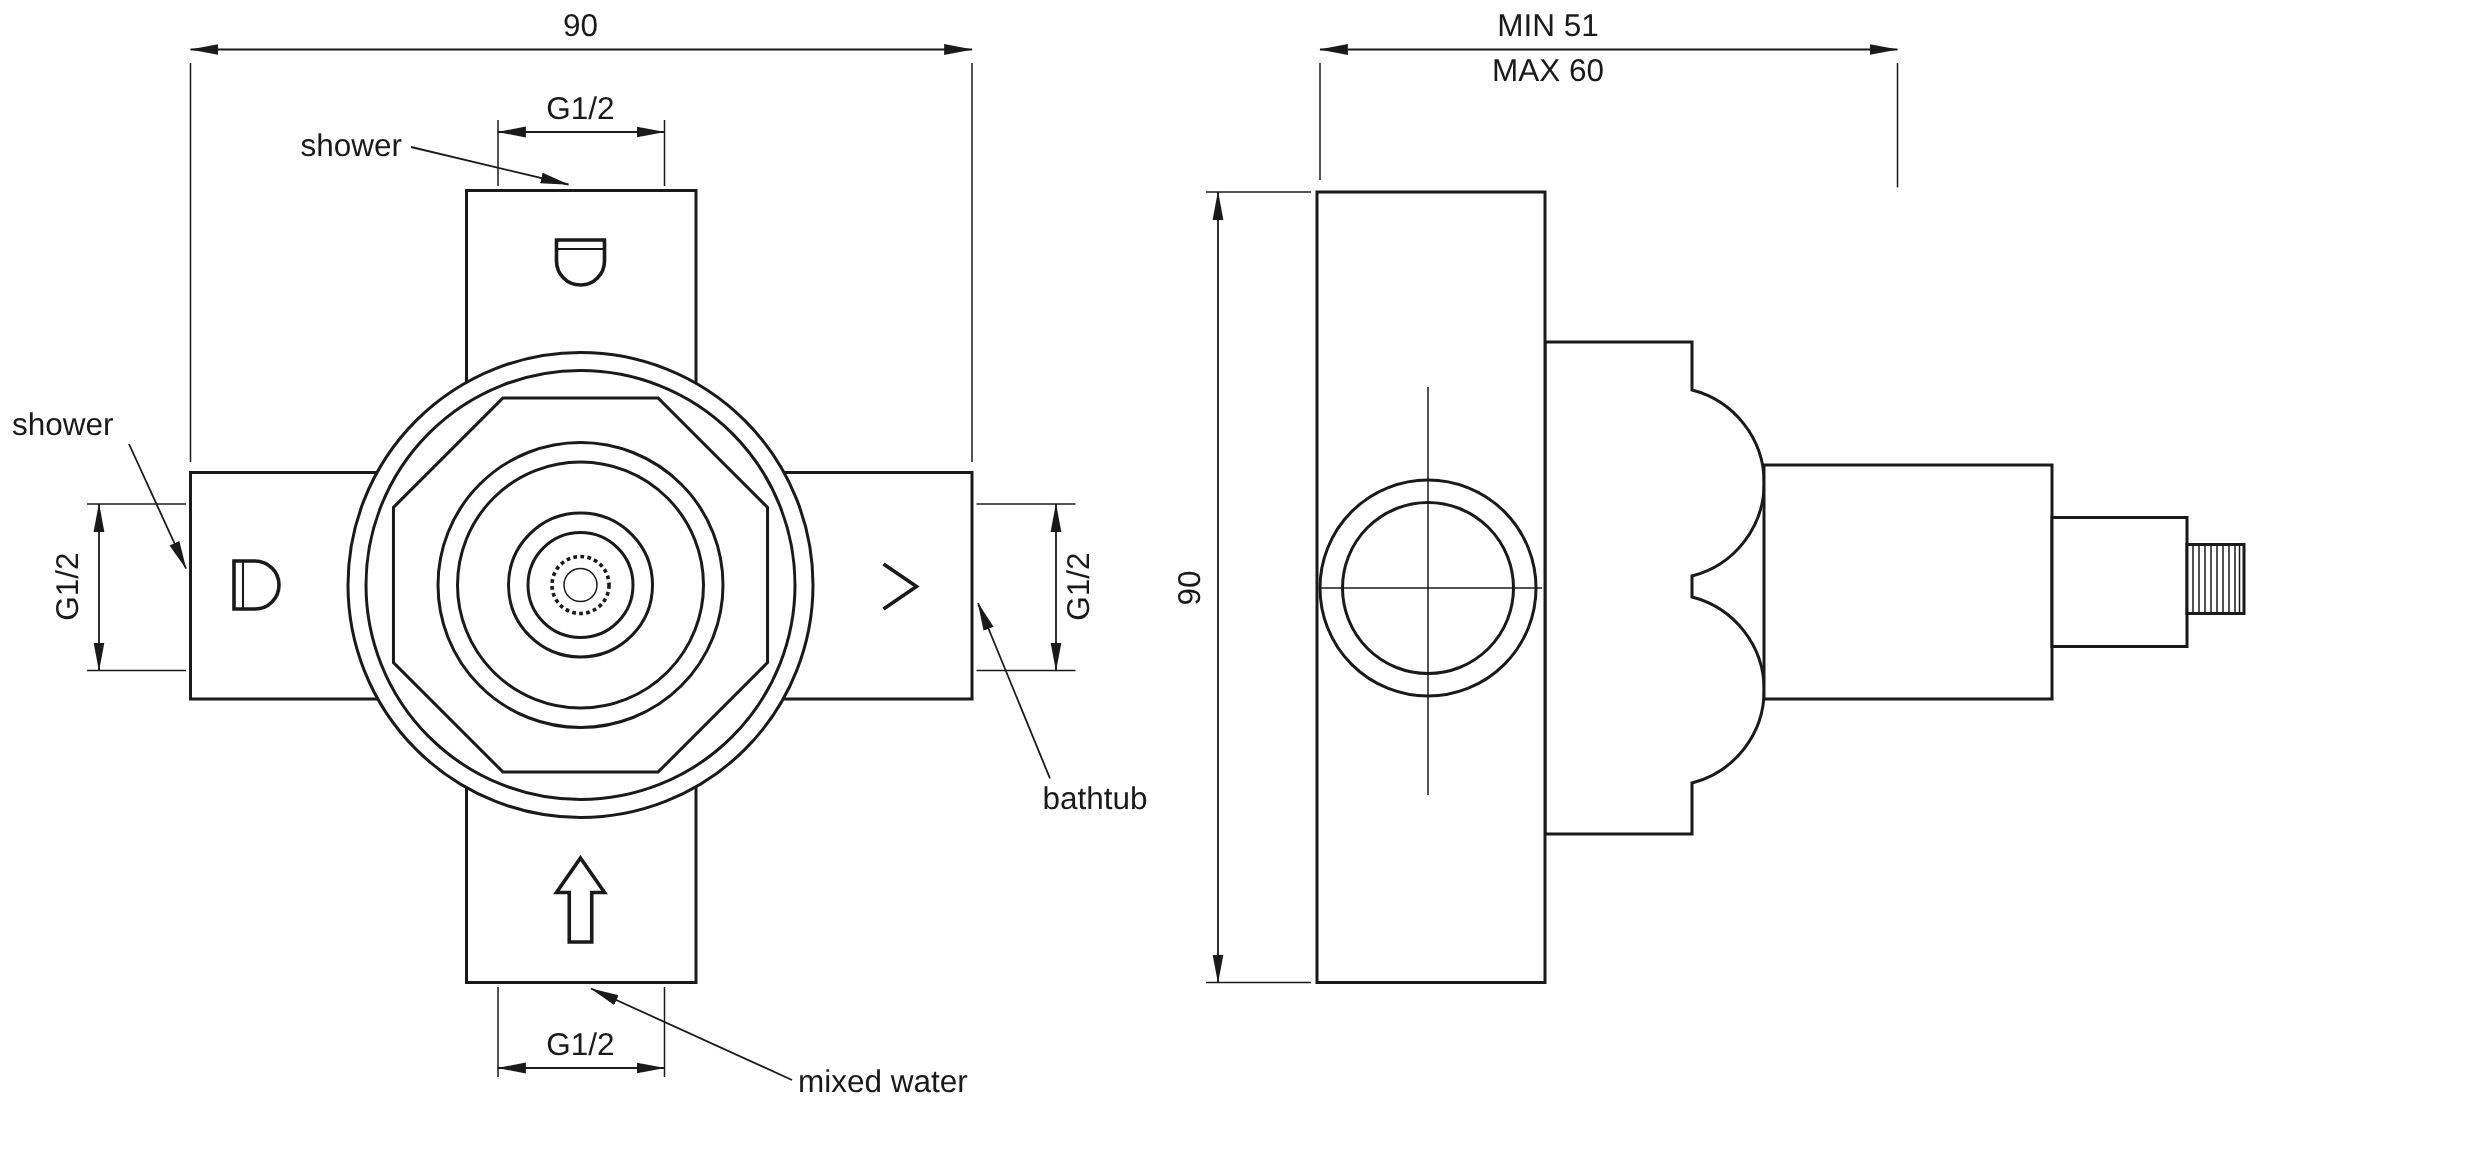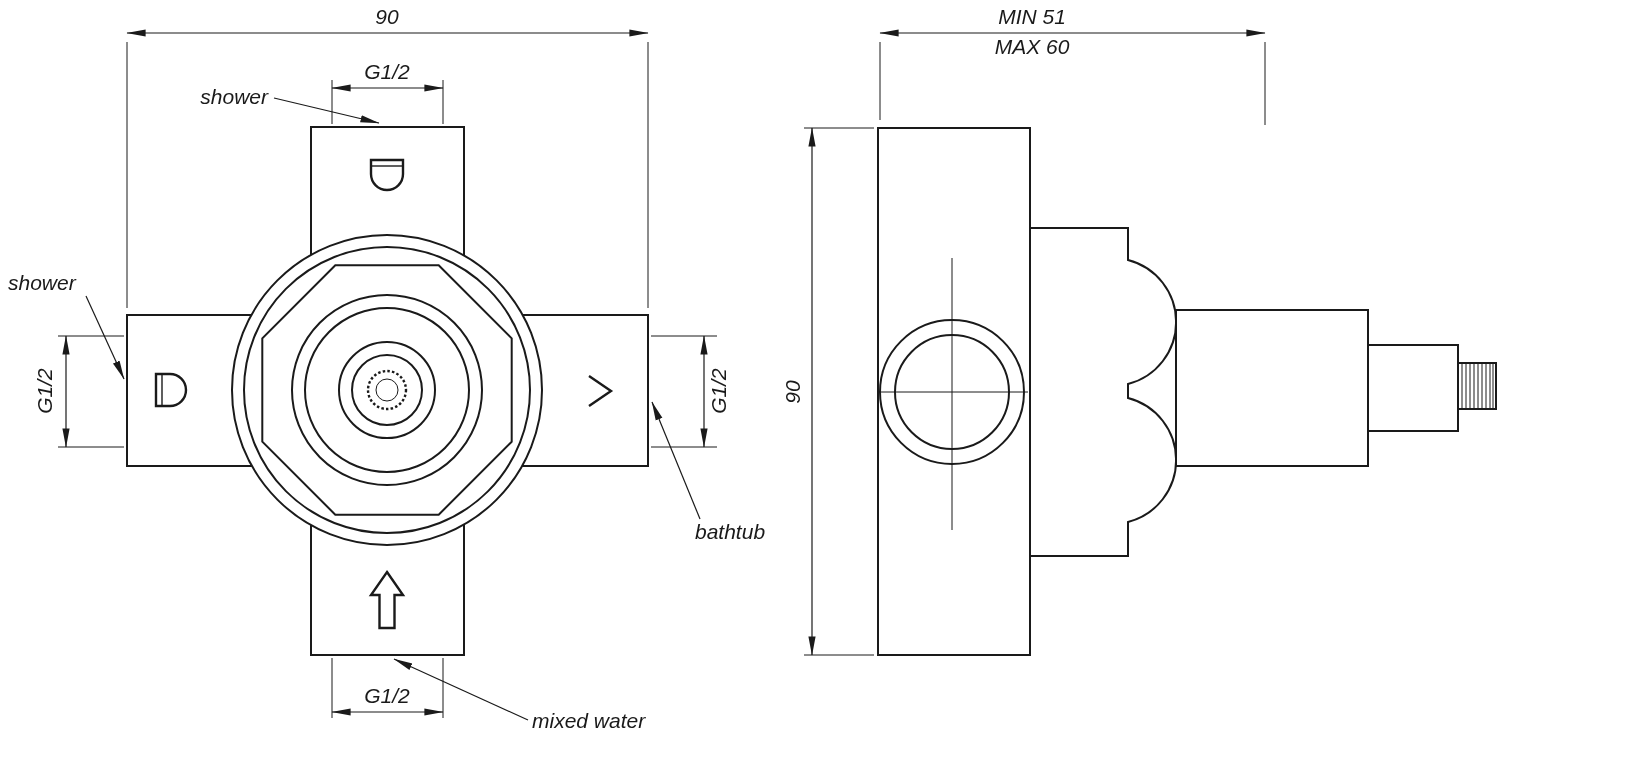--- a/index.html
+++ b/index.html
@@ -8,21 +8,20 @@
     padding: 0;
     background: #ffffff;
     font-family: "Liberation Sans", sans-serif;
   }
   .canvas {
     width: 1650px;
     height: 782px;
     background: #ffffff;
     position: relative;
     overflow: hidden;
-    font-style: italic;
   }
   svg text {
     font-family: "Liberation Sans", sans-serif;
     font-size: 21px;
     fill: #1a1a1a;
   }
   .outline  { fill: none;    stroke: #1a1a1a; stroke-width: 2; }
   .solid    { fill: #ffffff; stroke: #1a1a1a; stroke-width: 2; }
   .thin     { fill: none;    stroke: #1a1a1a; stroke-width: 1; }
   .dimline  { fill: none;    stroke: #1a1a1a; stroke-width: 1.2; }

